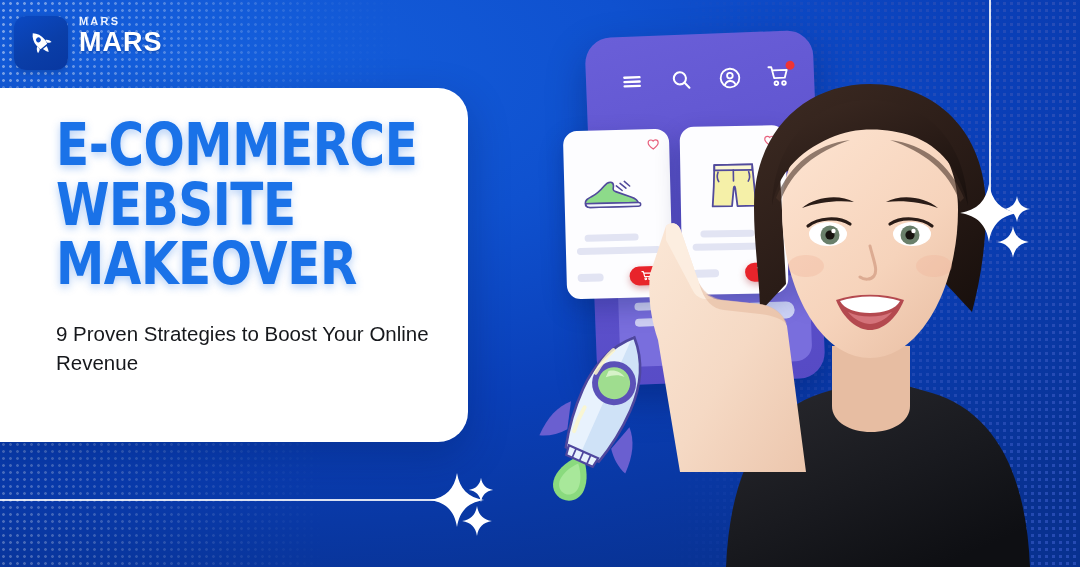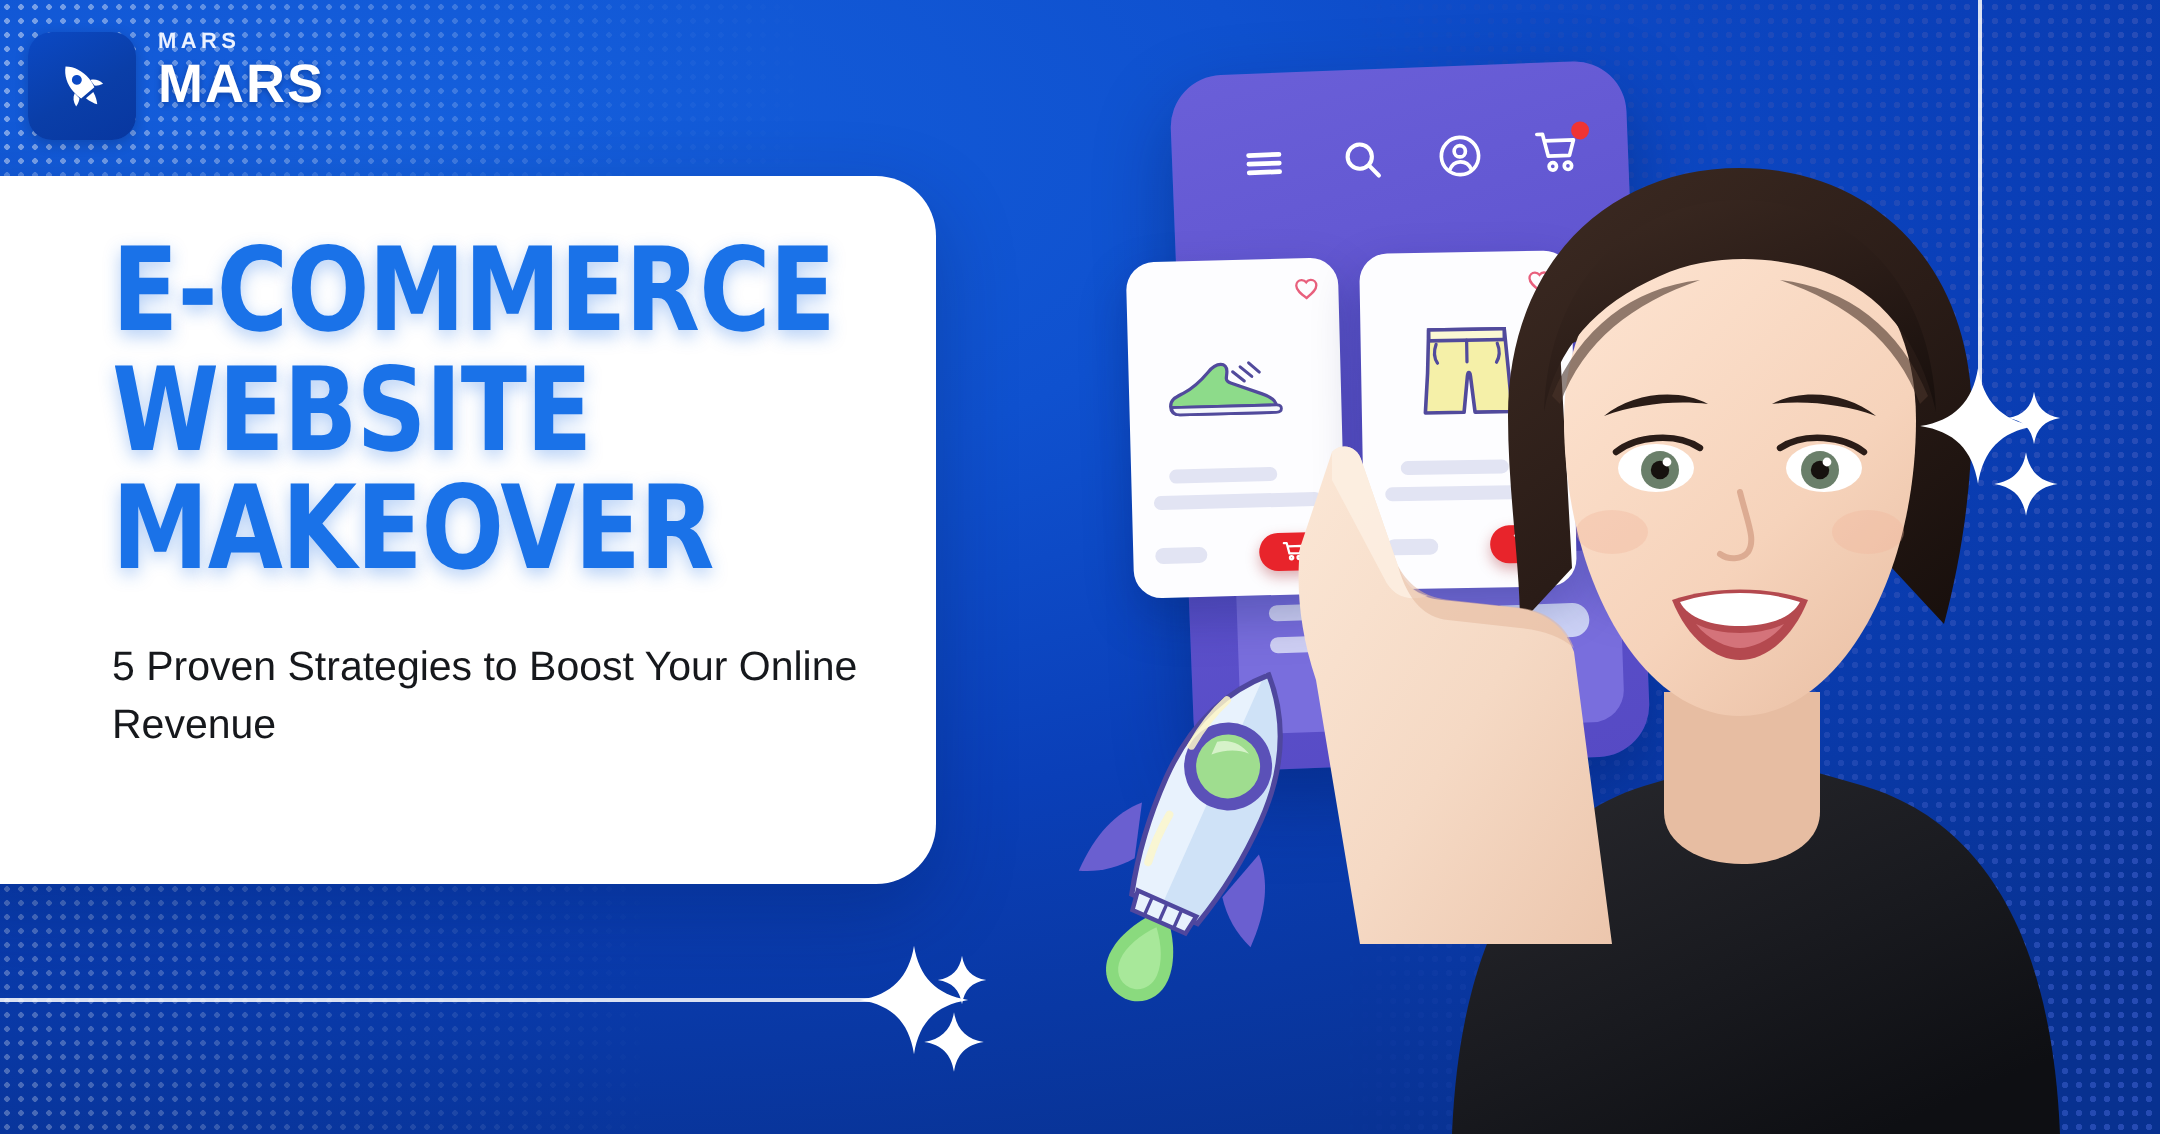--- a/index.html
+++ b/index.html
@@ -457,16 +457,16 @@
         <path d="M30 2c2.6 16 11.4 25.4 28 28-16.6 2.6-25.4 11.4-28 28-2.6-16.6-11.4-25.4-28-28 16.6-2.6 25.4-12 28-28z" fill="#ffffff"></path>
       </svg>
   </div>
 
   <div class="card">
     <div class="headline">
       <span class="ln">E-COMMERCE</span>
       <span class="ln">WEBSITE</span>
       <span class="ln">MAKEOVER</span>
     </div>
-    <div class="subhead">5 Proven Strategies to Boost Your Online Revenue</div>
+    <div class="subhead">9 Proven Strategies to Boost Your Online Revenue</div>
   </div>
 
 </div>
 
 </body></html>

